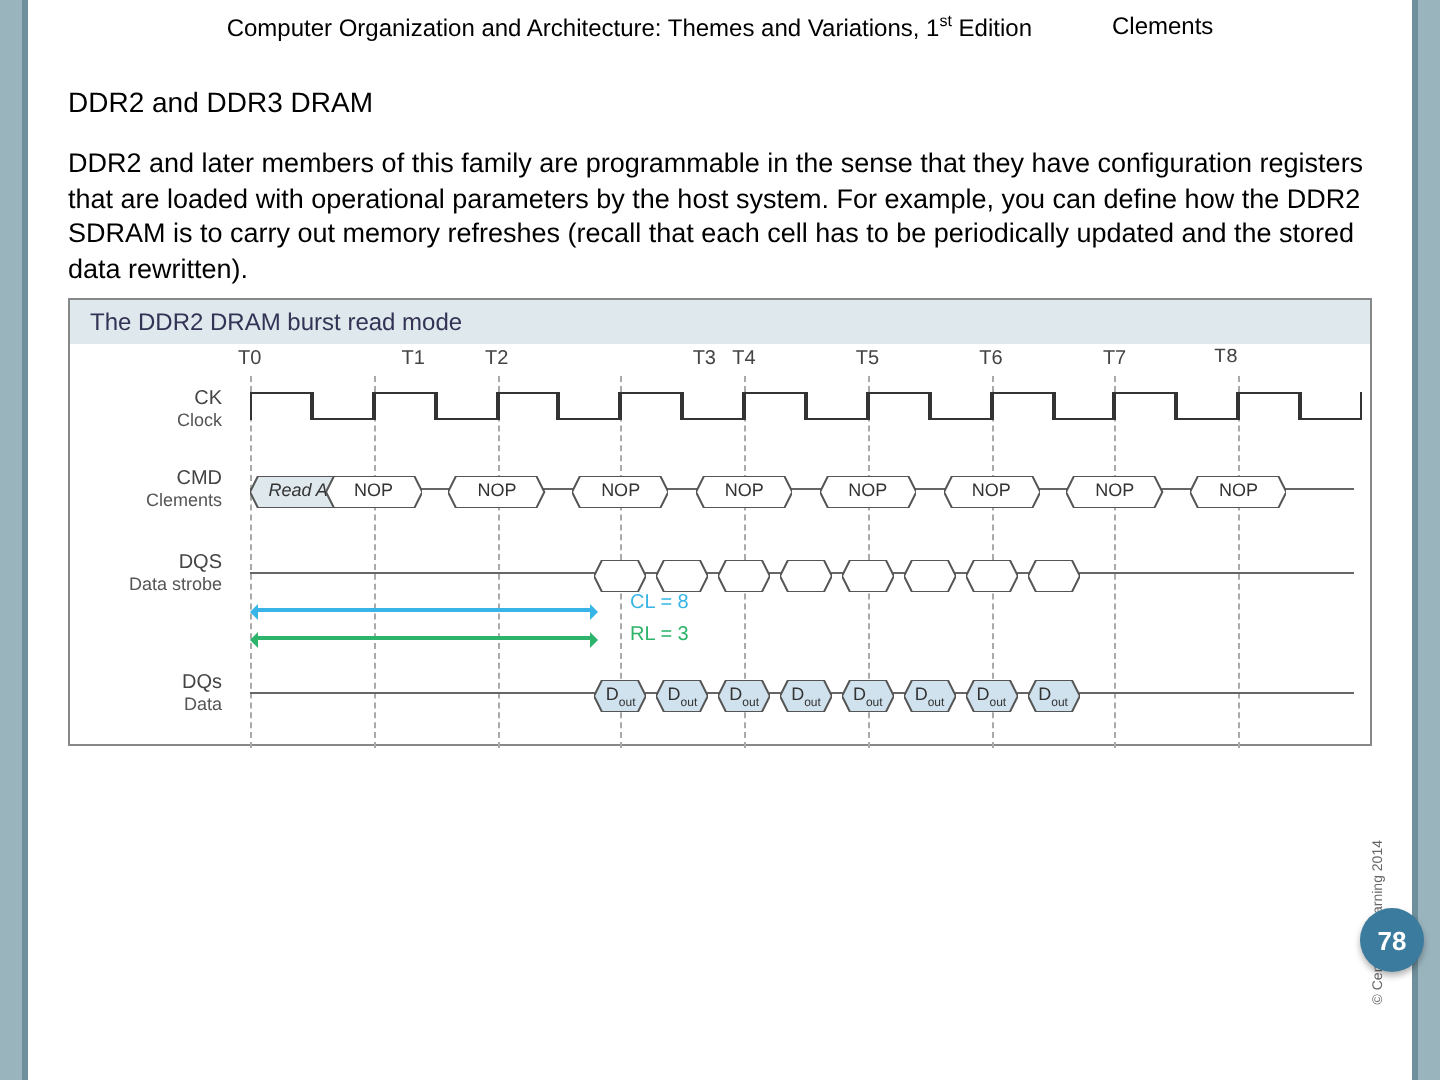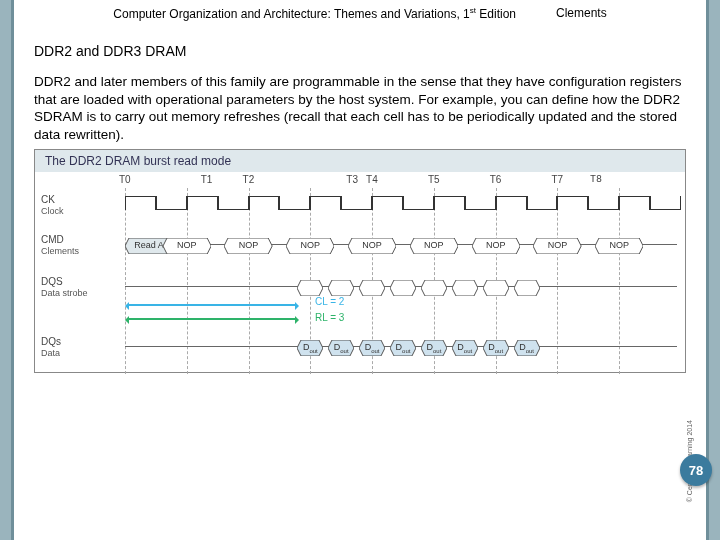--- a/index.html
+++ b/index.html
@@ -19,21 +19,21 @@
   .section-title { font-size: 14px; font-weight: normal; margin: 14px 0 14px; }
   .body-text { font-size: 13.5px; line-height: 1.3; margin-bottom: 6px; }
   .figure { margin: 2px 0 0 0; border: 1px solid #888; background: #fff; }
   .fig-header { display: flex; align-items: stretch; }
   .fig-num { background: #2d6da8; color: #fff; font-weight: bold; font-size: 12px; padding: 4px 10px; }
   .fig-cap { background: #dfe8ec; flex: 1; font-size: 12px; padding: 4px 10px; color: #335; }
   .copyright-side { font-size: 7px; color: #666; transform: rotate(-90deg); transform-origin: right top; position: absolute; right: 20px; top: 420px; }
   .diagram { position: relative; height: 200px; font-size: 10px; color: #444; }
   .tick-row { position: absolute; left: 90px; right: 8px; top: 2px; height: 14px; }
   .tick-label { position: absolute; top: 0; font-size: 10px; }
-  .row-label { position: absolute; left: 6px; width: 70px; }
+  .row-label { position: absolute; left: 6px; width: 70px; text-align: right; }
   .sub-label { font-size: 9px; color: #555; }
   
   .clock { position: absolute; left: 90px; right: 8px; top: 20px; height: 24px; }
   .sq { position: absolute; border: 1px solid #333; border-bottom: none; height: 14px; top: 4px; }
   .sq.low { border-top: none; border-bottom: 1px solid #333; top: 4px; height: 14px; }
   .vline { position: absolute; top: 14px; width: 0; border-left: 1px dashed #aaa; height: 186px; }
   
   .hex-row { position: absolute; left: 90px; right: 8px; height: 20px; }
   .hex { position: absolute; height: 16px; top: 2px; }
   .hex svg { display: block; }
@@ -93,21 +93,21 @@
             <div class="tick-label" style="left: 179.333px; margin-left: 42px;">T3</div>
             <div class="vline" style="left: 185.333px;"></div>
             <div class="tick-label" style="left: 241.111px;">T4</div>
             <div class="vline" style="left: 247.111px;"></div>
             <div class="tick-label" style="left: 302.889px;">T5</div>
             <div class="vline" style="left: 308.889px;"></div>
             <div class="tick-label" style="left: 364.667px;">T6</div>
             <div class="vline" style="left: 370.667px;"></div>
             <div class="tick-label" style="left: 426.444px;">T7</div>
             <div class="vline" style="left: 432.444px;"></div>
-            <div class="tick-label" style="left: 465px; font-family: Liberation Mono, monospace;">T8</div>
+            <div class="tick-label" style="left: 482px; font-family: Liberation Mono, monospace;">T8</div>
             <div class="vline" style="left: 494.222px;"></div>
           </div>
 
         <div class="row-label" style="top:22px">
           <span>CK</span><br>
           <span class="sub-label">Clock</span>
         </div>
         <div class="clock" id="clock">
             <div class="sq" style="left: 0px; width: 30.8889px;"></div>
             <div class="sq low" style="left: 30.8889px; width: 30.8889px;"></div>
@@ -128,21 +128,21 @@
             <div class="sq" style="left: 494.222px; width: 30.8889px;"></div>
             <div class="sq low" style="left: 525.111px; width: 30.8889px;"></div>
           </div>
 
         <div class="row-label" style="top:62px">
           <span>CMD</span><br>
           <span class="sub-label">Clements</span>
         </div>
         <div class="midline" style="top:72px"></div>
         <div class="hex-row" id="cmd-row" style="top:64px">
-            <div class="hex" style="left: 0px; width: 48.1867px;">
+            <div class="hex" style="left: 0px; width: 48.1867px; font-style: italic;">
               <svg width="48.18666666666667" height="16" viewBox="0 0 48.18666666666667 16">
     <polygon points="4,0 44.18666666666667,0 48.18666666666667,8 44.18666666666667,16 4,16 0,8" fill="#dfe8ec" stroke="#555" stroke-width="1"></polygon>
   </svg>
               <div class="hex-text">Read A</div>
             </div>
             <div class="hex" style="left: 37.6844px; width: 48.1867px;">
               <svg width="48.18666666666667" height="16" viewBox="0 0 48.18666666666667 16">
     <polygon points="4,0 44.18666666666667,0 48.18666666666667,8 44.18666666666667,16 4,16 0,8" fill="#fff" stroke="#555" stroke-width="1"></polygon>
   </svg>
               <div class="hex-text">NOP</div>
@@ -241,21 +241,21 @@
             </div>
             <div class="hex" style="left: 388.582px; width: 25.9467px;">
               <svg width="25.946666666666665" height="16" viewBox="0 0 25.946666666666665 16">
     <polygon points="4,0 21.946666666666665,0 25.946666666666665,8 21.946666666666665,16 4,16 0,8" fill="#fff" stroke="#555" stroke-width="1"></polygon>
   </svg>
               <div class="hex-text"></div>
             </div>
           </div>
 
         <div class="arrow cl" style="top:132px;left:92px;width:170px"></div>
-        <div class="arrow-label" style="top:124px;left:280px;color:#39b4e6">CL = 2</div>
+        <div class="arrow-label" style="top:124px;left:280px;color:#39b4e6">CL = 8</div>
         <div class="arrow rl" style="top:146px;left:92px;width:170px"></div>
         <div class="arrow-label" style="top:140px;left:280px;color:#2eb36a">RL = 3</div>
 
         <div class="row-label" style="top:164px">
           <span>DQs</span><br>
           <span class="sub-label">Data</span>
         </div>
         <div class="midline" style="top:174px"></div>
         <div class="hex-row" id="dq-row" style="top:166px">
             <div class="hex" style="left: 172.36px; width: 25.9467px;">

